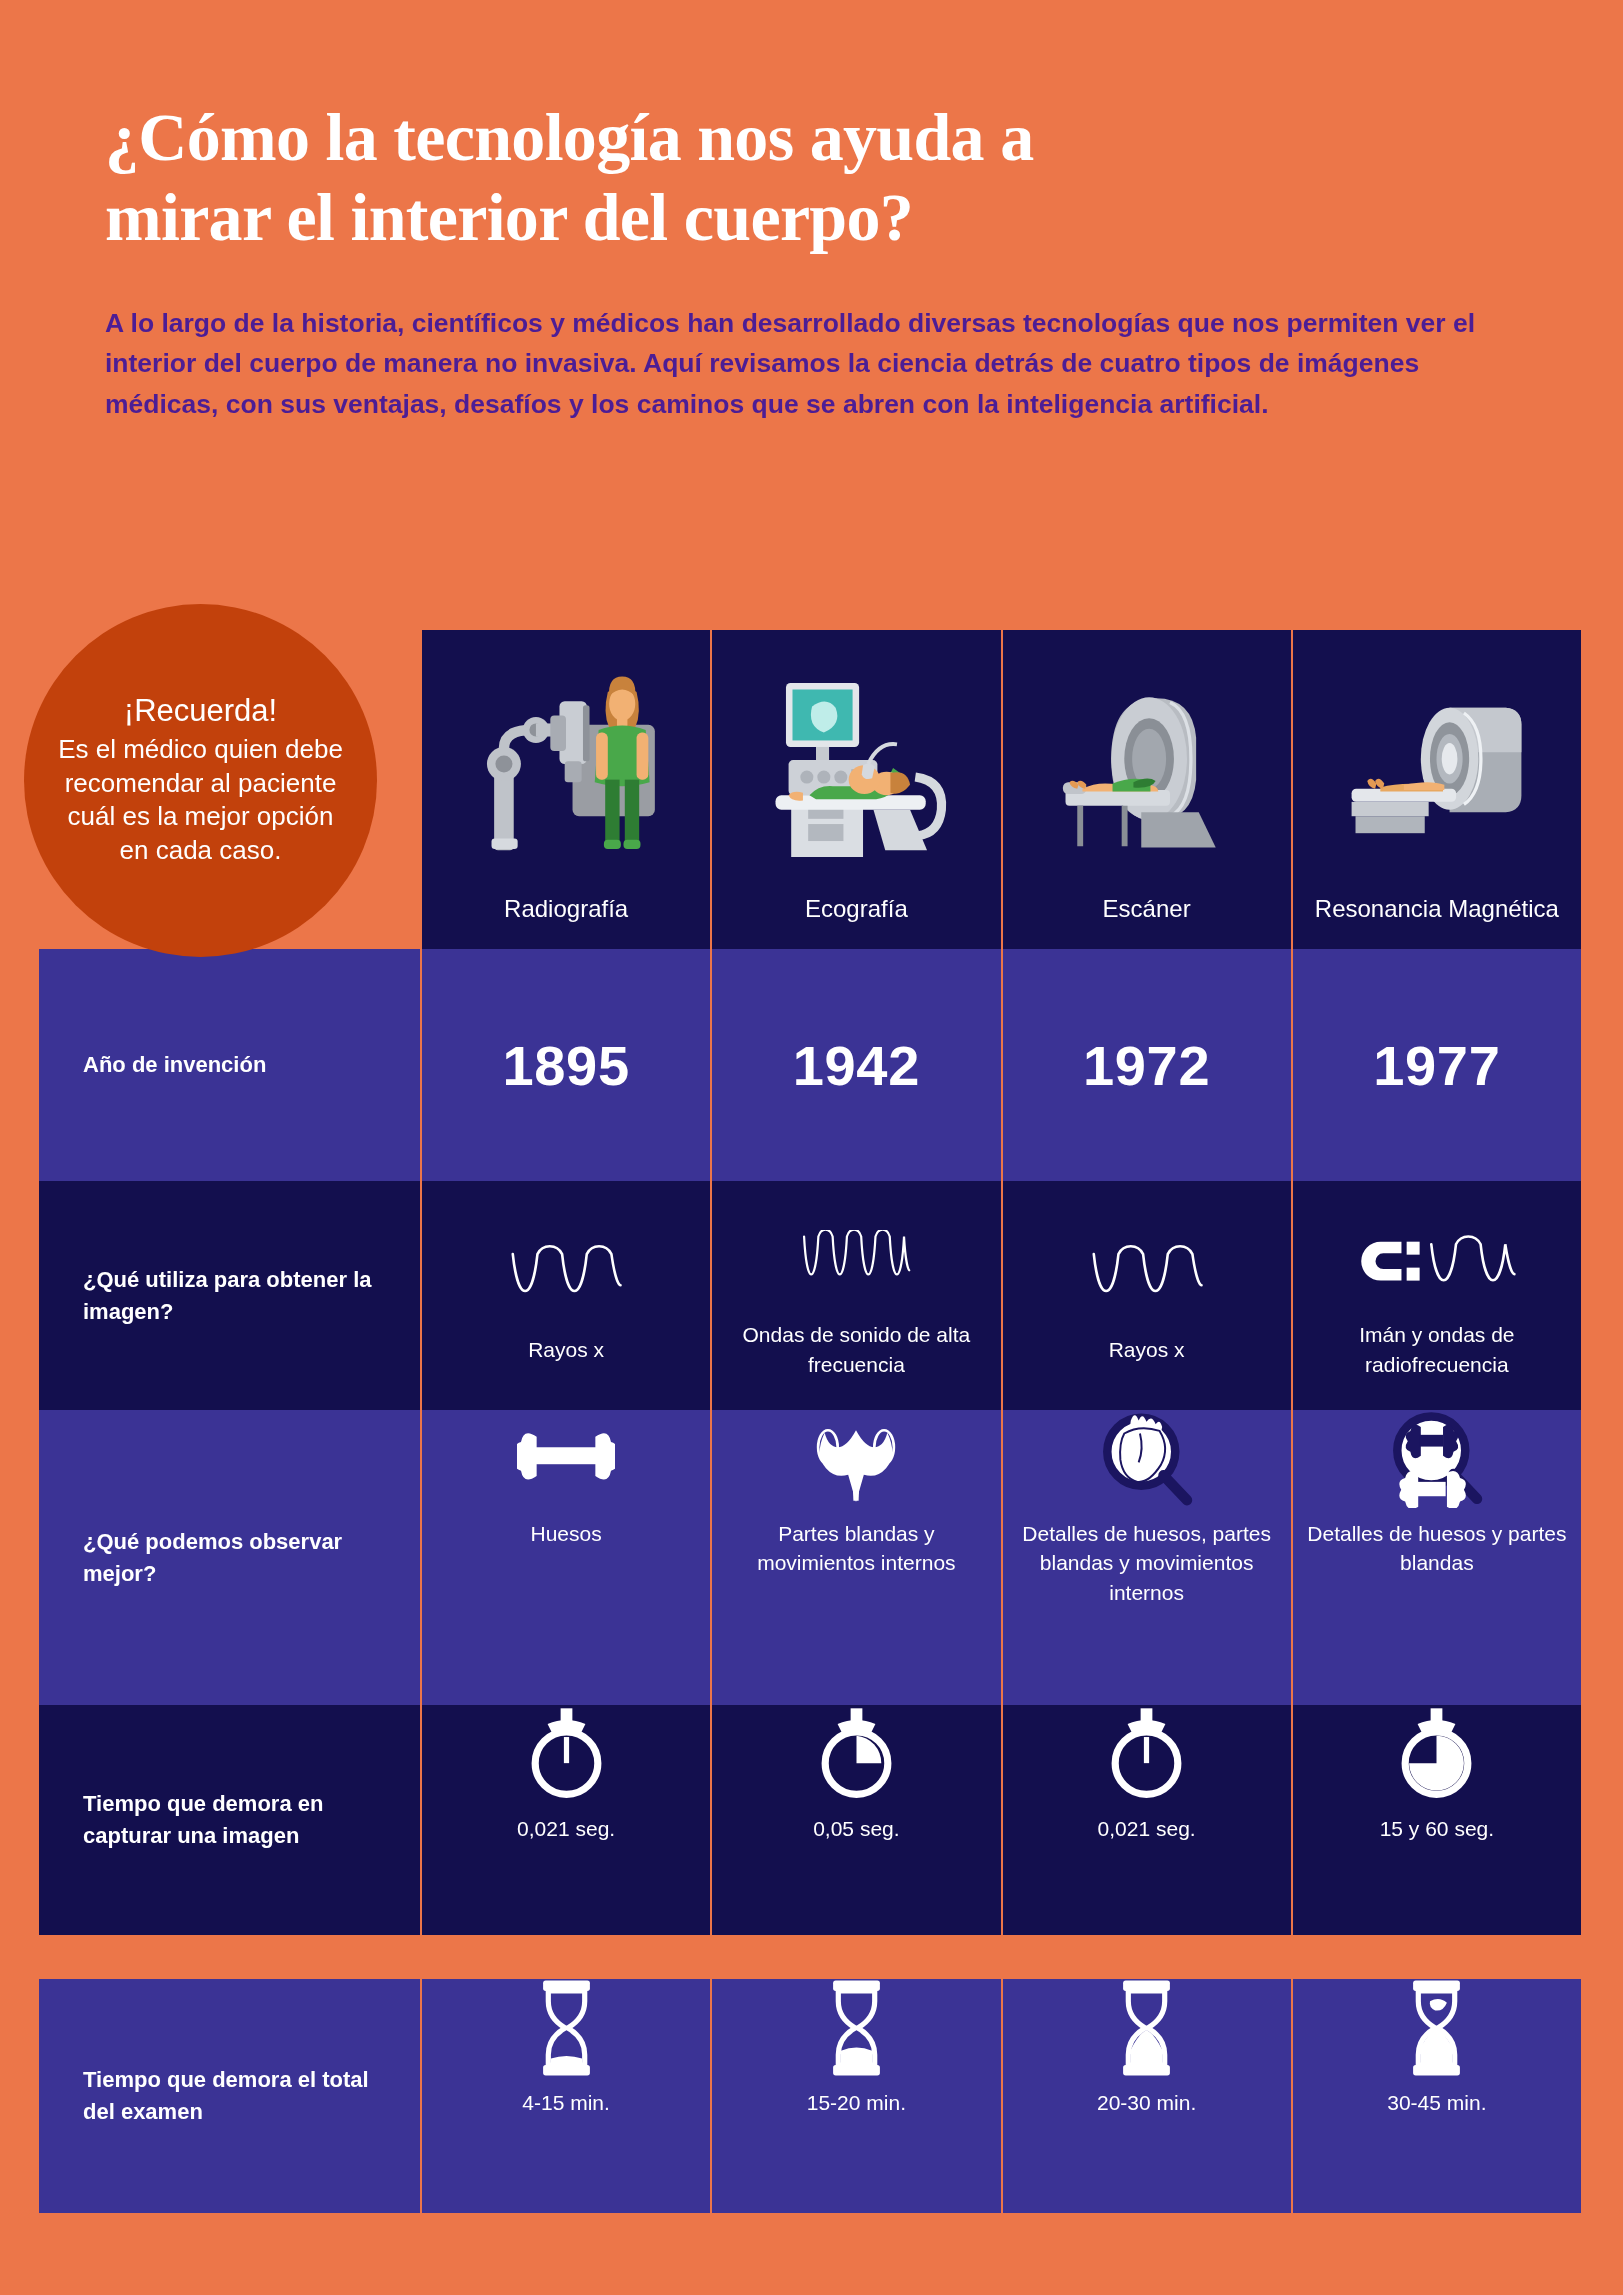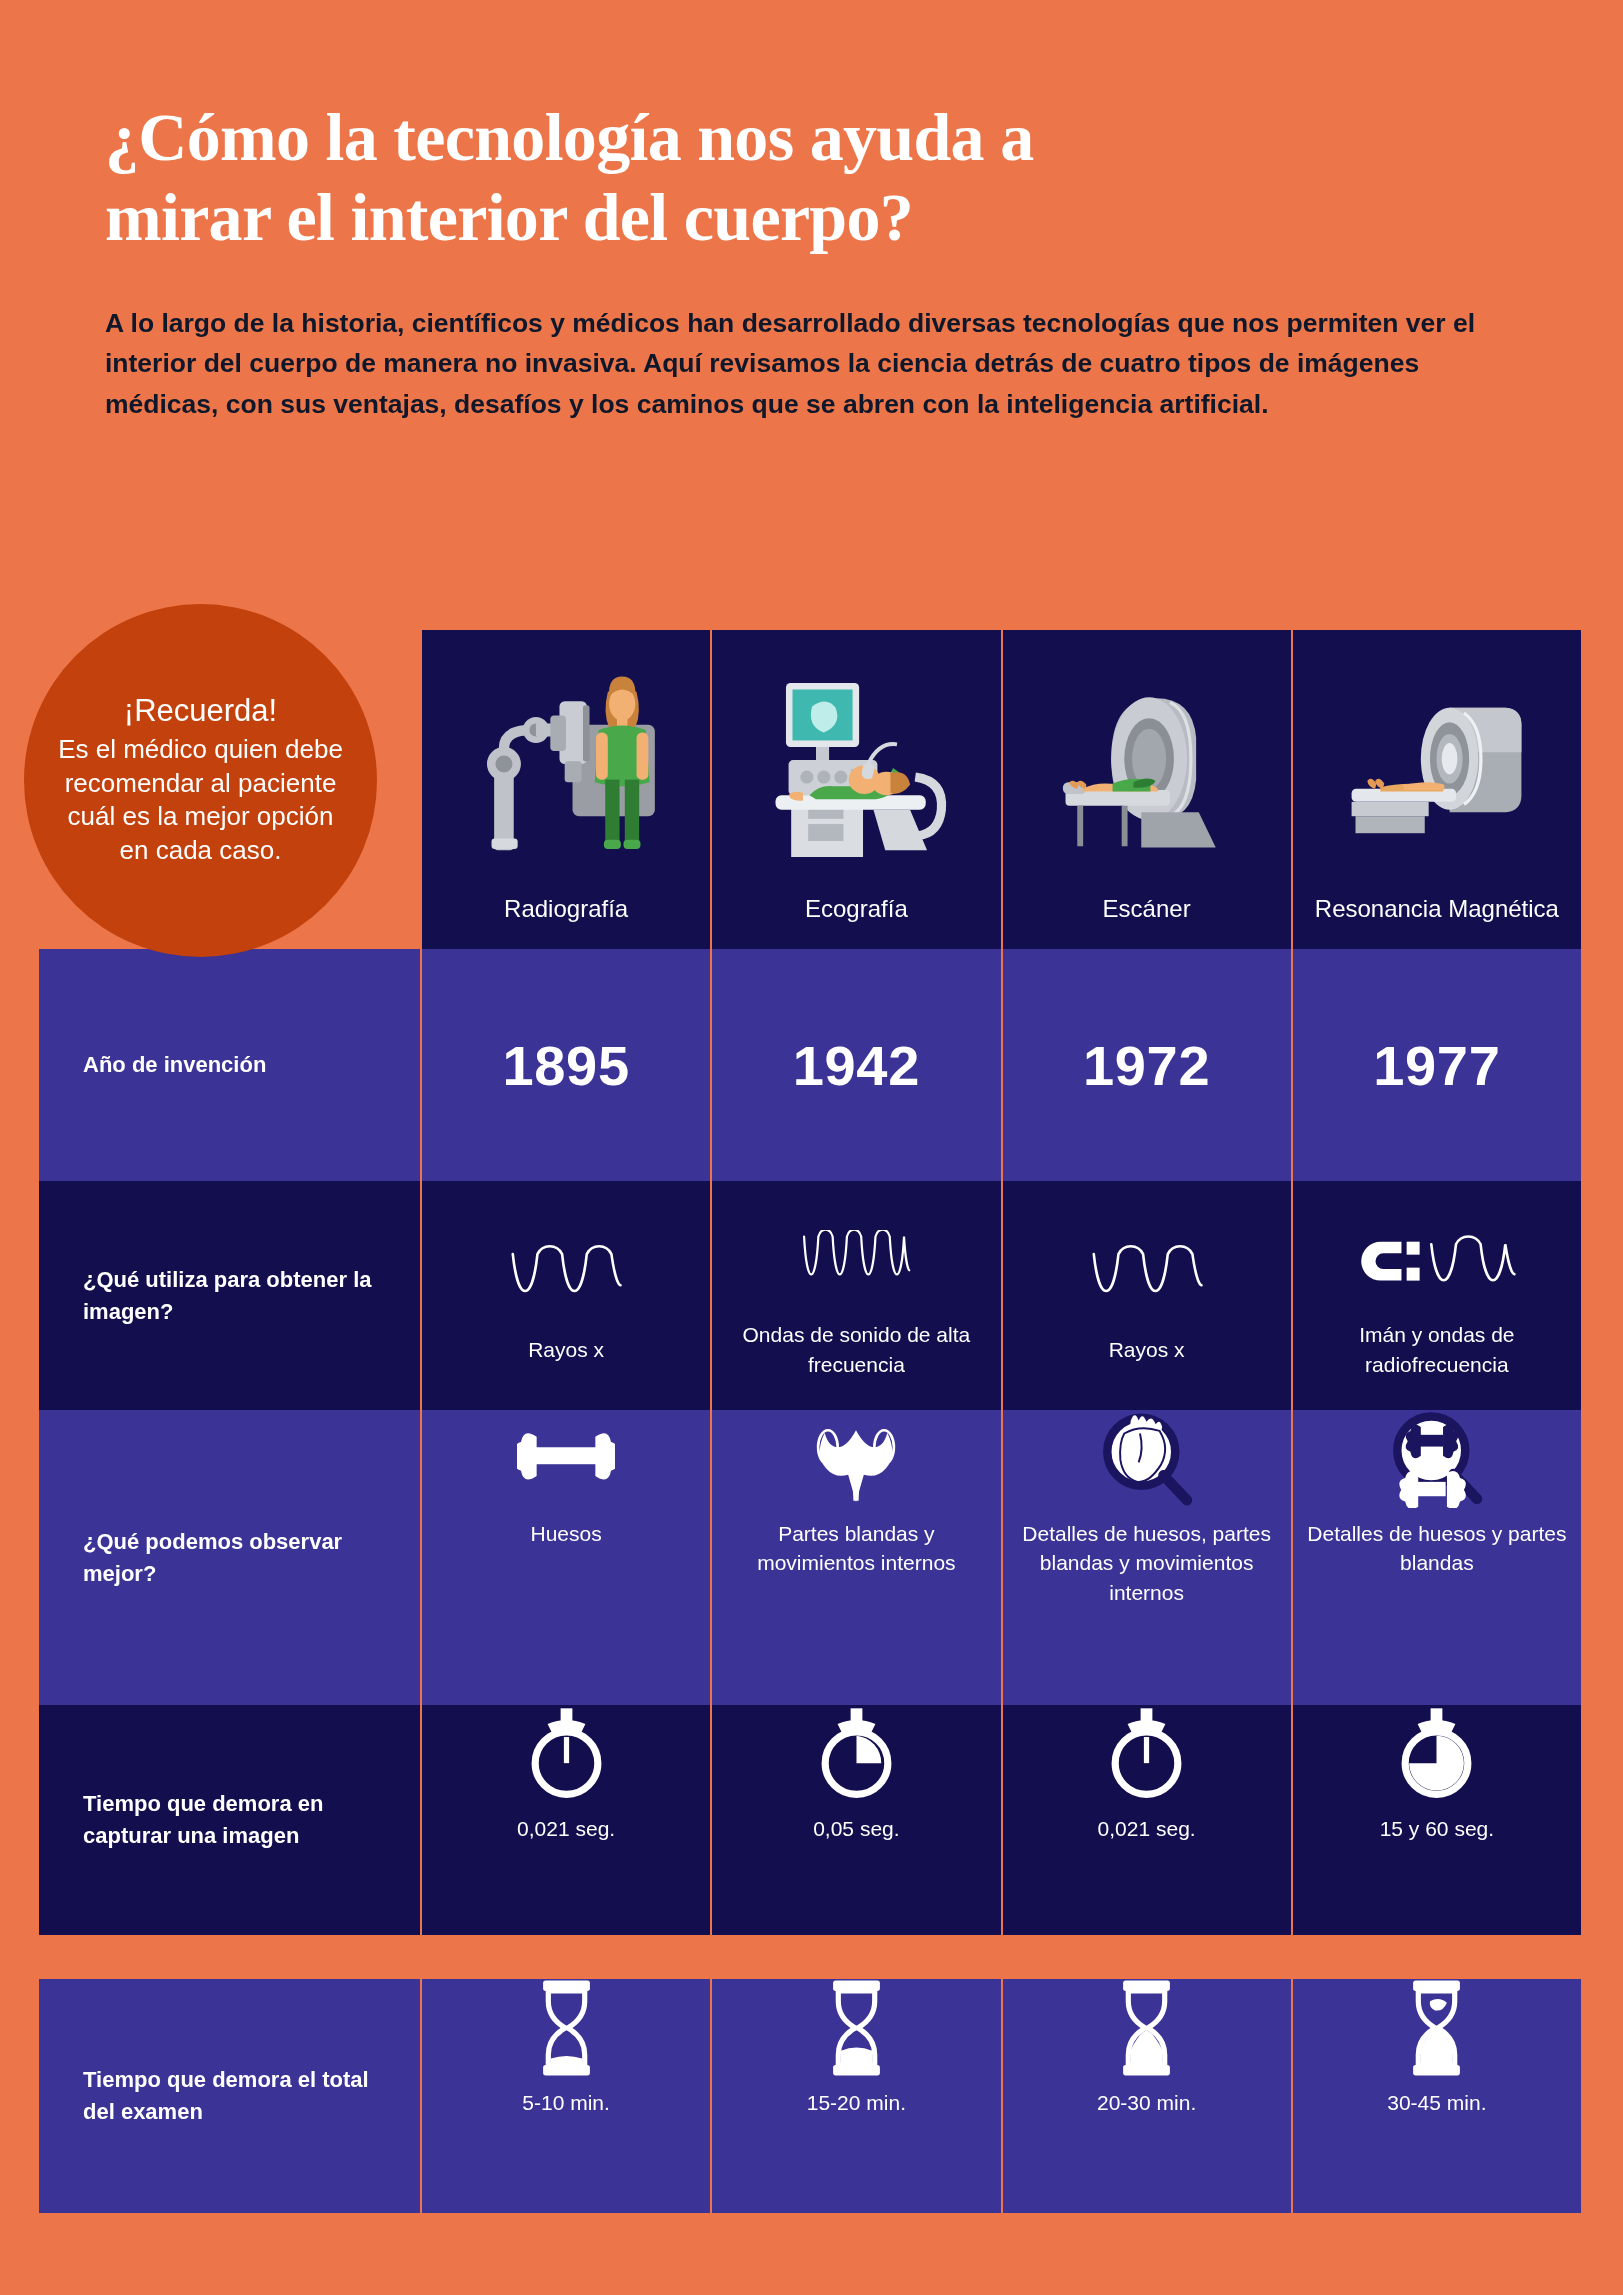--- a/index.html
+++ b/index.html
@@ -19,21 +19,21 @@
     line-height:1.17;
     color:#ffffff;
     letter-spacing:-0.7px;
     margin:0;
     white-space:pre-line;
   }
   .intro{
     margin:0;
     margin-top:46px;
     width:1380px;
-    color:#0f172a;
+    color:#4c1d95;
     font-size:26.5px;
     font-weight:bold;
     line-height:1.52;
   }
 
   
   .table{
     position:absolute;
     left:39px;
     top:630px;
@@ -433,21 +433,21 @@
 
     <div class="cell-data bg-purple">
       <div class="icon-box">
         <svg width="65" height="98" viewBox="0 0 100 150">
           <rect x="14" y="2" width="72" height="16" rx="4" fill="#ffffff"></rect>
           <rect x="14" y="132" width="72" height="16" rx="4" fill="#ffffff"></rect>
           <path d="M22 18 L78 18 L78 34 Q78 60 52 75 Q78 90 78 116 L78 132 L22 132 L22 116 Q22 90 48 75 Q22 60 22 34 Z" fill="none" stroke="#ffffff" stroke-width="8"></path>
           <path d="M26 132 L74 132 L74 122 q-24 -8 -48 0 z" fill="#ffffff"></path>
         </svg>
       </div>
-      <div class="icon-cap">5-10 min.</div>
+      <div class="icon-cap">4-15 min.</div>
     </div>
 
     <div class="cell-data bg-purple">
       <div class="icon-box">
         <svg width="65" height="98" viewBox="0 0 100 150">
           <rect x="14" y="2" width="72" height="16" rx="4" fill="#ffffff"></rect>
           <rect x="14" y="132" width="72" height="16" rx="4" fill="#ffffff"></rect>
           <path d="M22 18 L78 18 L78 34 Q78 60 52 75 Q78 90 78 116 L78 132 L22 132 L22 116 Q22 90 48 75 Q22 60 22 34 Z" fill="none" stroke="#ffffff" stroke-width="8"></path>
           <path d="M26 132 L74 132 L74 110 q-24 -10 -48 0 z" fill="#ffffff"></path>
         </svg>

